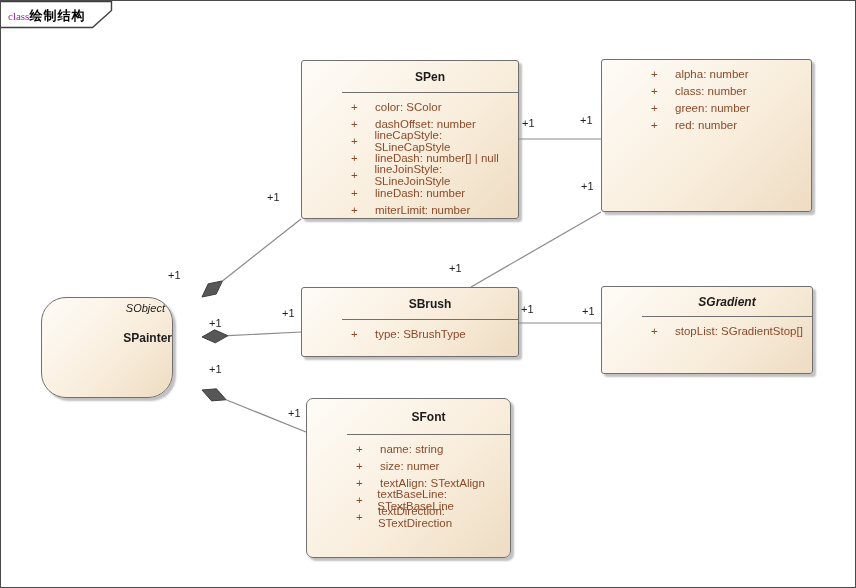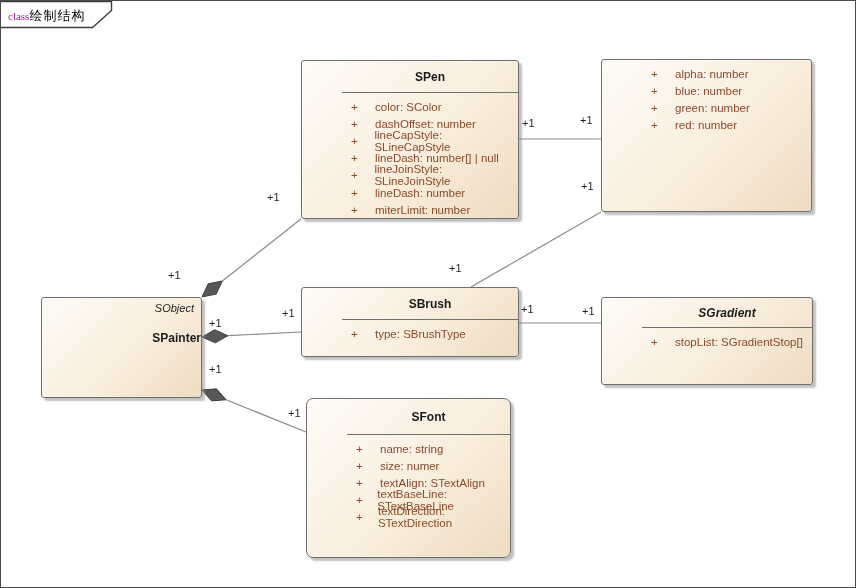--- a/index.html
+++ b/index.html
@@ -7,21 +7,21 @@
     position:relative;width:854px;height:586px;border:1px solid #4a4a4a;
     background:#ffffff;overflow:hidden;
     font-family:"Liberation Sans","DejaVu Sans",sans-serif;
   }
   .layer{position:absolute;left:0;top:0;width:856px;height:588px;}
   svg.layer{pointer-events:none;}
   
   .tab-wrap{position:absolute;left:0;top:0;width:130px;height:32px;}
   .tab-text{position:absolute;left:7px;top:5px;white-space:nowrap;}
   .tab-text .kw{font-size:11px;color:#a21caf;font-family:Liberation Serif, serif;}
-  .tab-text .ft{font-size:13px;font-weight:400;color:#000;letter-spacing:1px;}
+  .tab-text .ft{font-size:13px;font-weight:700;color:#000;letter-spacing:1px;}
   
   .node{
     position:absolute;box-sizing:border-box;
     background:linear-gradient(135deg,#fefcf8 0%,#f9eedd 55%,#eedcc2 100%);
     border:1px solid #707070;border-radius:3px;
     box-shadow:3px 3px 2px rgba(140,140,140,.55);
     padding-left:40px;
   }
   .node-title{
     display:flex;align-items:center;justify-content:center;box-sizing:border-box;
@@ -47,21 +47,21 @@
       <polygon points="201,336 214.31131665267887,341.83599597087886 226.96690342098927,334.6885402312632 213.65558676831043,328.85254426038426" fill="#575757" stroke="#3f3f3f"></polygon>
       <line x1="226.96690342098927" y1="334.6885402312632" x2="300" y2="331" stroke="#8a8a8a" stroke-width="1.2"></line>
       <polygon points="201,389 210.62013405999488,399.8950915860183 225.10828776480642,398.73603928963337 215.48815370481157,387.8409477036151" fill="#575757" stroke="#3f3f3f"></polygon>
       <line x1="225.10828776480642" y1="398.73603928963337" x2="305" y2="431" stroke="#8a8a8a" stroke-width="1.2"></line>
       <line x1="518" y1="138" x2="600" y2="138" stroke="#8a8a8a" stroke-width="1.2"></line>
       <line x1="470" y1="286" x2="600" y2="211" stroke="#8a8a8a" stroke-width="1.2"></line>
       <line x1="518" y1="322" x2="600" y2="322" stroke="#8a8a8a" stroke-width="1.2"></line>
     </svg>
 
   <div class="layer" id="nodes">
-      <div class="node" style="left: 40px; top: 296px; width: 161px; height: 101px;">
+      <div class="node" style="left: 40px; top: 296px; width: 132px; height: 101px; border-radius: 25px;">
         <div class="stereo">SObject</div>
         <div class="plain-title">SPainter</div>
       </div>
       <div class="node" style="left: 300px; top: 59px; width: 218px; height: 159px;">
         <div class="node-title" style="height: 32px;">SPen</div>
         <div class="attrs">
           <div class="arow">
             <span class="vis">+</span>
             <span>color: SColor</span>
           </div>
@@ -92,42 +92,42 @@
         </div>
       </div>
       <div class="node" style="left: 600px; top: 58px; width: 211px; height: 153px;">
         <div class="attrs">
           <div class="arow">
             <span class="vis">+</span>
             <span>alpha: number</span>
           </div>
           <div class="arow">
             <span class="vis">+</span>
-            <span>blue: number</span>
+            <span>class: number</span>
           </div>
           <div class="arow">
             <span class="vis">+</span>
             <span>green: number</span>
           </div>
           <div class="arow">
             <span class="vis">+</span>
             <span>red: number</span>
           </div>
         </div>
       </div>
       <div class="node" style="left: 300px; top: 286px; width: 218px; height: 70px;">
         <div class="node-title" style="height: 32px;">SBrush</div>
         <div class="attrs">
           <div class="arow">
             <span class="vis">+</span>
             <span>type: SBrushType</span>
           </div>
         </div>
       </div>
-      <div class="node" style="left: 600px; top: 296px; width: 212px; height: 88px;">
+      <div class="node" style="left: 600px; top: 285px; width: 212px; height: 88px;">
         <div class="node-title italic" style="height: 30px;">SGradient</div>
         <div class="attrs">
           <div class="arow">
             <span class="vis">+</span>
             <span>stopList: SGradientStop[]</span>
           </div>
         </div>
       </div>
       <div class="node" style="left: 305px; top: 397px; width: 205px; height: 160px; border-radius: 7px;">
         <div class="node-title" style="height: 36px;">SFont</div>

